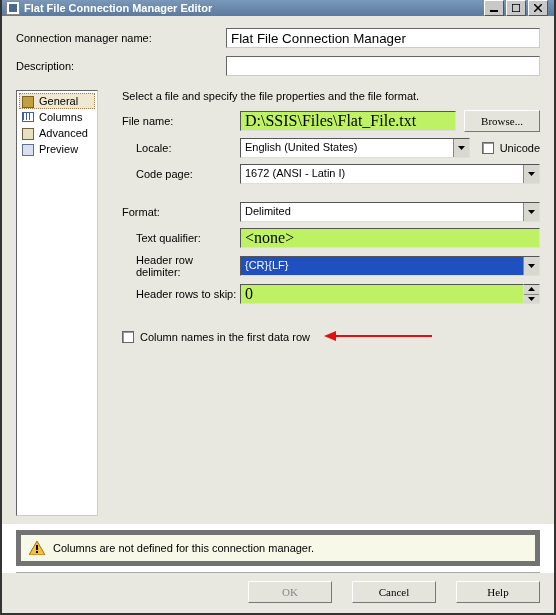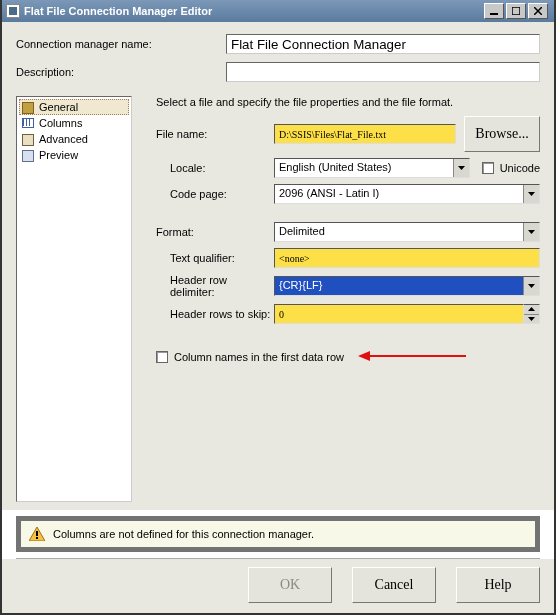--- a/index.html
+++ b/index.html
@@ -9,21 +9,21 @@
     font-size: 11px;
     background: #fff;
     width: 556px;
     height: 615px;
     border: 2px solid #333;
     border-top: none;
     display: flex;
     flex-direction: column;
   }
   .titlebar {
-    height: 22px;
+    height: 16px;
     background: linear-gradient(to bottom, #7b98b8, #5a7a9e);
     display: flex;
     align-items: center;
     padding: 0 6px 0 4px;
     color: #fff;
   }
   .titlebar .ticon { width: 14px; height: 14px; background: #fff; border: 1px solid #888; margin-right: 4px; position: relative; }
   .titlebar .ticon::before { content: ""; position: absolute; left: 2px; top: 2px; width: 8px; height: 8px; background: #4a6b8a; }
   .titlebar .title { flex: 1; font-weight: bold; }
   .winbtn {
@@ -48,21 +48,21 @@
   .toprow .lbl { width: 210px; }
   .toprow .txt {
     flex: 1; height: 20px; background: #fff;
     border: 1px solid #888;
     border-top-color: #666; border-left-color: #666;
     border-right-color: #ccc; border-bottom-color: #ccc;
     padding: 2px 4px;
   }
   .mainrow { display: flex; flex: 1; margin-top: 6px; }
   .sidebar {
-    width: 116px;
+    width: 82px;
     background: #fff;
     border: 1px solid #888;
     border-top-color: #666; border-left-color: #666;
     border-right-color: #ccc; border-bottom-color: #ccc;
     padding: 2px;
   }
   .sideitem {
     display: flex; align-items: center;
     padding: 1px 2px;
     gap: 4px;
@@ -75,26 +75,26 @@
   .sideicon.columns::after { content:""; position:absolute; left:5px; top:1px; width:1px; height:8px; background:#4060a0; box-shadow: 3px 0 #4060a0, -3px 0 #4060a0; }
   .sideicon.advanced::before { content:""; position:absolute; left:1px; top:1px; width:10px; height:10px; border:1px solid #706040; background:#e8e0c0; }
   .sideicon.preview::before { content:""; position:absolute; left:1px; top:1px; width:10px; height:10px; border:1px solid #607090; background:#d8e0f0; }
 
   .content { flex: 1; padding-left: 24px; display: flex; flex-direction: column; }
   .instr { margin-bottom: 8px; }
   .frow { display: flex; align-items: center; margin-bottom: 6px; }
   .frow .flbl { width: 118px; }
   .frow .flbl.indent { padding-left: 14px; }
   .txtin {
-    height: 20px; background: #fde047;
+    height: 20px; background: #bef264;
     border: 1px solid #888;
     border-top-color: #555; border-left-color: #555;
     border-right-color: #ddd; border-bottom-color: #ddd;
     padding: 2px 4px;
-    font-family: Tahoma; font-size: 10px;
+    font-family: Tahoma; font-size: 16px;
   }
   .drop {
     height: 20px; display: flex; align-items: stretch;
     background: #fff;
     border: 1px solid #888;
     border-top-color: #555; border-left-color: #555;
     border-right-color: #ddd; border-bottom-color: #ddd;
   }
   .drop .dval { flex: 1; padding: 2px 4px; }
   .drop .dval.hl { background: #2050c0; color: #fff; }
@@ -109,27 +109,27 @@
     width: 16px;
     display: flex; flex-direction: column;
     border: 1px solid #888;
     border-top-color: #555; border-left-color: #555;
     border-right-color: #ddd; border-bottom-color: #ddd;
     border-left: none;
   }
   .spin .sbtn { flex:1; background:#d8d8d0; display:flex; align-items:center; justify-content:center; }
   .spin .sbtn:first-child { border-bottom:1px solid #888; }
   .btn {
-    height: 36px;
+    height: 22px;
     background: #e4e4dc;
     border: 1px solid #fff;
     border-right-color: #777; border-bottom-color: #777;
     padding: 0 12px;
     display: inline-flex; align-items: center; justify-content: center;
-    font-family: Tahoma; font-size: 14px;
+    font-family: Tahoma; font-size: 11px;
   }
   .btn.disabled { color: #888; }
   .chk { width: 12px; height: 12px; background: #fff; border: 1px solid #666; box-shadow: inset 1px 1px #999; margin-right: 6px; flex-shrink: 0; }
   .chkrow { display: flex; align-items: center; margin-top: 20px; }
   .arrow-annot { margin-left: 14px; }
   .gap { flex: 1; }
 
   .infobar {
     margin: 6px 14px 0 14px;
     background: #f8f8e8;
@@ -219,21 +219,21 @@
             </div>
         </div>
         <div style="width:12px"></div>
         <div class="chk"></div>
         <span>Unicode</span>
       </div>
 
       <div class="frow">
         <div class="flbl indent">Code page:</div>
         <div class="drop" style="flex:1">
-          <div class="dval">2096  (ANSI - Latin I)</div>
+          <div class="dval">1672  (ANSI - Latin I)</div>
           <div class="dbtn">
               <svg width="7" height="4">
                 <polygon points="0,0 7,0 3.5,4" fill="#000"></polygon>
               </svg>
             </div>
         </div>
       </div>
 
       <div style="height:12px"></div>
 

